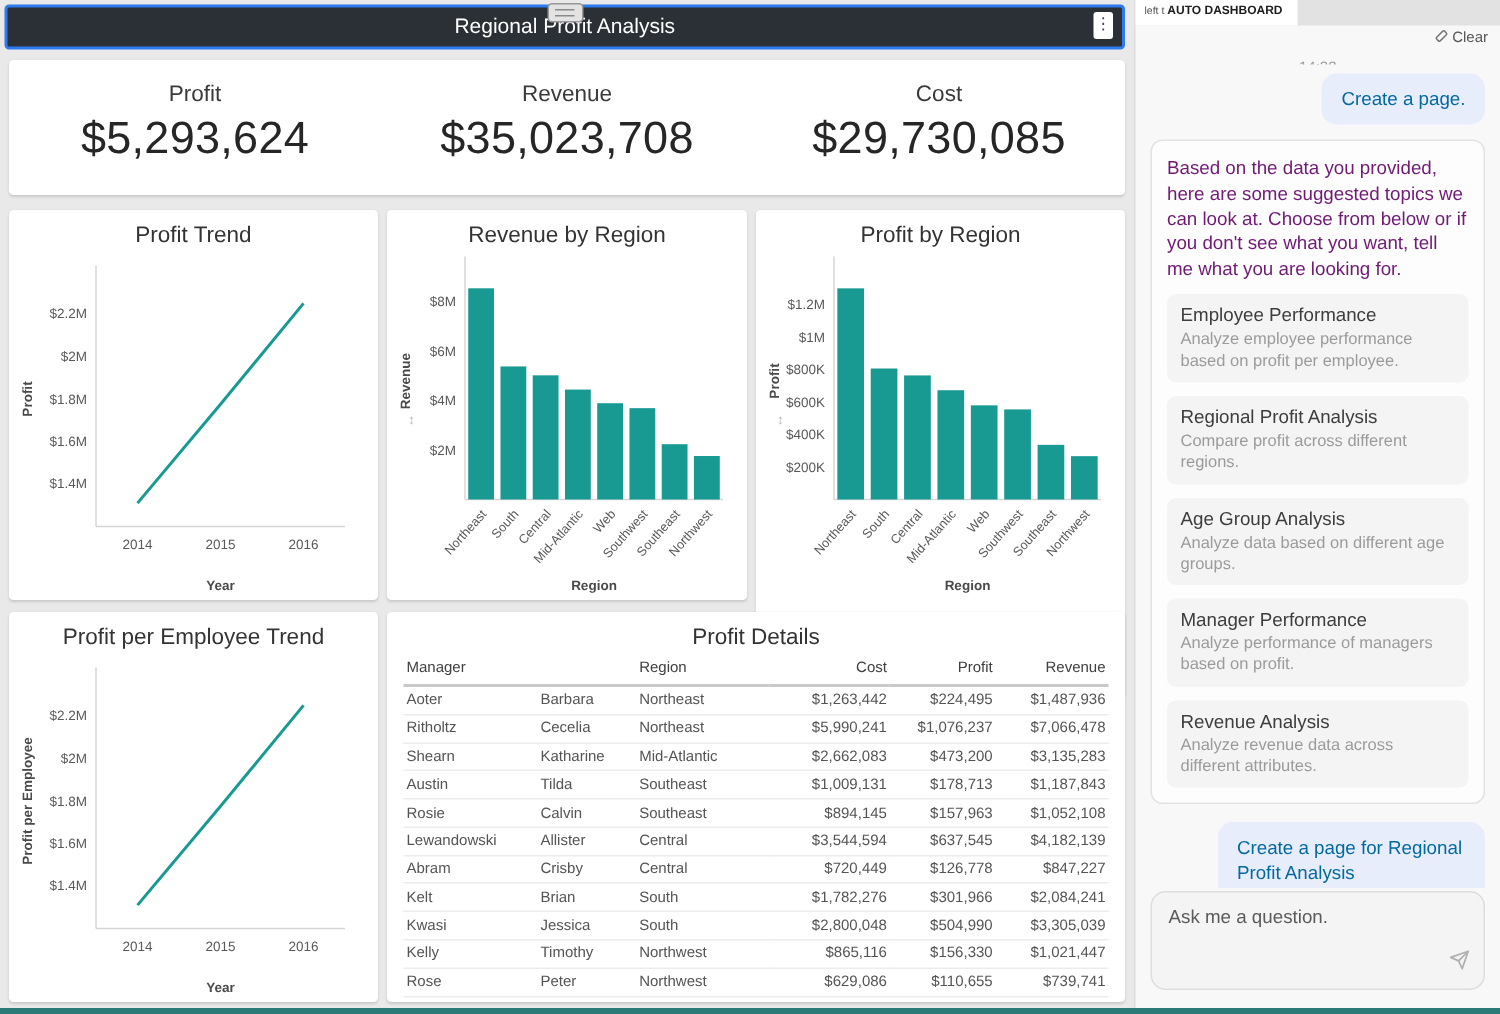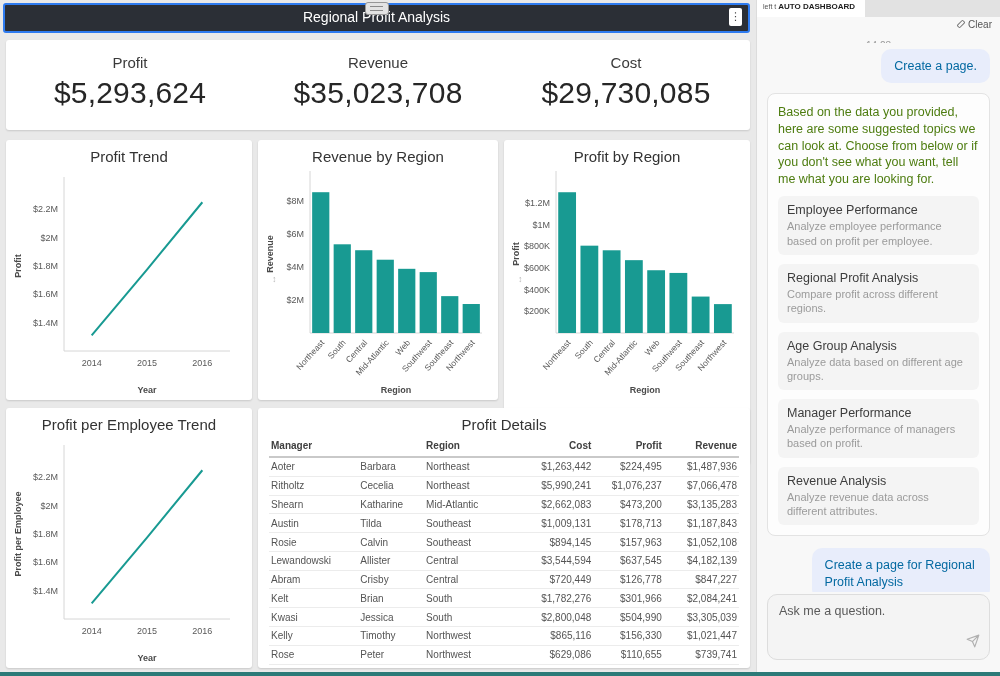--- a/index.html
+++ b/index.html
@@ -28,21 +28,21 @@
   svg.chart { display:block; margin:0 auto; }
   svg text { font-family:"Liberation Sans", sans-serif; }
 
   .card-trend1 { left:6px;   top:140px; width:246px; height:260px; }
   .card-bar1   { left:258px; top:140px; width:240px; height:260px; }
   .card-bar2   { left:504px; top:140px; width:246px; height:324px; }
   .card-trend2 { left:6px;   top:408px; width:246px; height:260px; }
   .card-table  { left:258px; top:408px; width:492px; height:260px; }
 
   table.details { width:calc(100% - 22px); margin:4px auto 0; border-collapse:collapse; table-layout:fixed; }
-  table.details th { font-size:10px; color:#404040; font-weight:bold; text-align:left; padding:3px 2px 5px; border-bottom:2px solid #c9c9c9; }
+  table.details th { font-size:10px; color:#404040; font-weight:normal; text-align:left; padding:3px 2px 5px; border-bottom:2px solid #c9c9c9; }
   table.details td { font-size:10px; color:#545454; padding:3.4px 2px; border-bottom:1px solid #ececec; overflow:hidden; white-space:nowrap; }
   table.details .num { text-align:right; }
   col.c1{width:19%} col.c2{width:14%} col.c3{width:19%} col.c4{width:17%} col.c5{width:15%} col.c6{width:16%}
 
   .bottom-strip { position:absolute; left:0; bottom:0; width:1000px; height:4px; background:#2c7a78; }
 
   
   .sidebar { position:absolute; left:756px; top:0; width:244px; height:672px; background:#f8f8f8;
              border-left:1px solid #dcdcdc; display:flex; flex-direction:column; }
   .tabbar { height:17px; background:#e2e2e2; display:flex; flex-shrink:0; }
@@ -53,21 +53,21 @@
 
   .chat { flex:1; padding:0 10px; display:flex; flex-direction:column; overflow:hidden; }
   .timestamp { height:8px; overflow:hidden; text-align:center; flex-shrink:0; }
   .timestamp span { display:inline-block; margin-top:-5px; font-size:10px; color:#9a9a9a; }
 
   .bubble-user { align-self:flex-end; background:#e8edfb; border-radius:10px; padding:9px 13px;
                  font-size:12.5px; color:#0369a1; line-height:1.3; max-width:80%; }
   .mt6{margin-top:6px} .mt12{margin-top:12px}
 
   .suggest-box { margin-top:10px; background:#fdfdfd; border:1px solid #e3e3e3; border-radius:8px; padding:10px; }
-  .suggest-intro { font-size:12.5px; color:#4d7c0f; line-height:1.33; }
+  .suggest-intro { font-size:12.5px; color:#701a75; line-height:1.33; }
   .suggest-card { margin-top:9px; background:#f4f4f4; border-radius:6px; padding:7px 9px; cursor:pointer; }
   .suggest-title { font-size:12.5px; color:#3d3d3d; }
   .suggest-desc { font-size:11px; color:#9b9b9b; line-height:1.3; margin-top:2px; }
 
   .input-box { margin:2px 10px 12px; height:66px; background:#f4f4f4; border:1px solid #ddd; border-radius:10px; position:relative; flex-shrink:0; }
   .input-box textarea { width:100%; height:100%; background:transparent; border:none; outline:none; resize:none;
                         font-family:"Liberation Sans", sans-serif; font-size:12.5px; color:#333; padding:9px 11px; }
   .input-box textarea::placeholder { color:#5a5a5a; }
   .send-icon { position:absolute; right:9px; bottom:7px; cursor:pointer; }
 </style>

